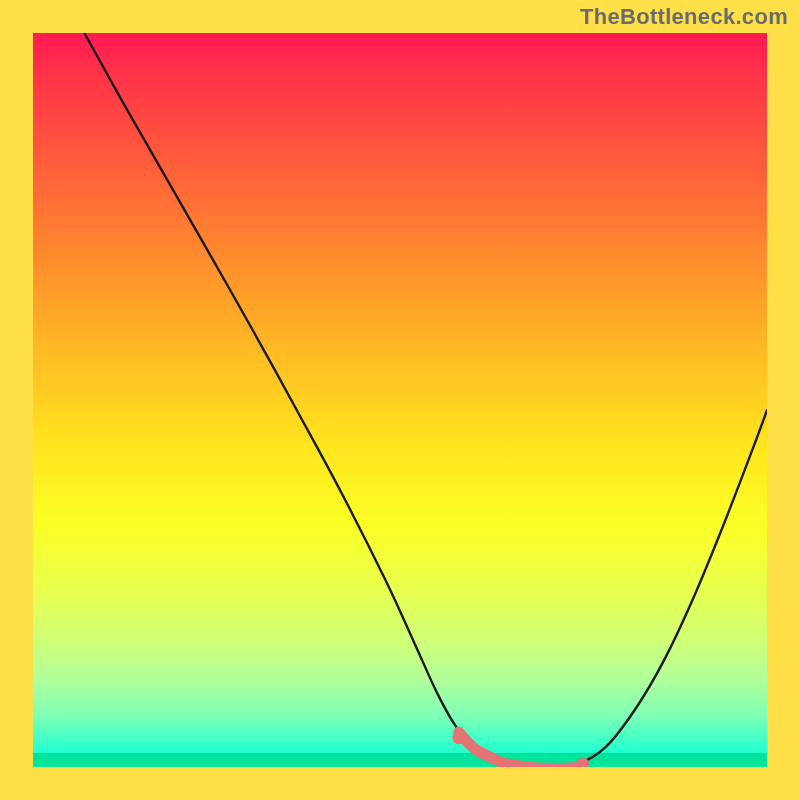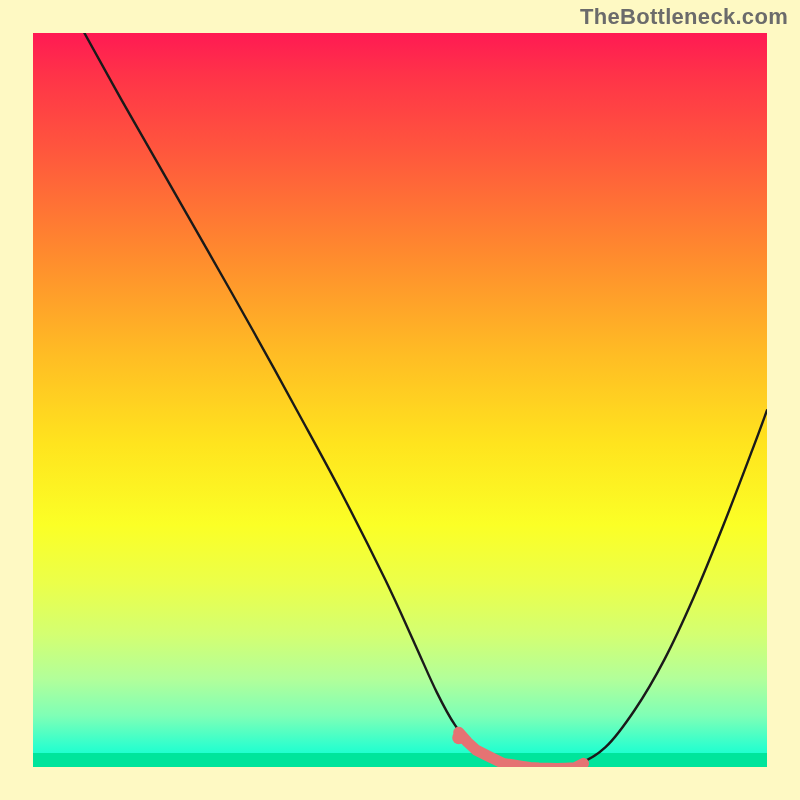--- a/index.html
+++ b/index.html
@@ -8,21 +8,21 @@
     width: 800px;
     height: 800px;
     background: #000;
     overflow: hidden;
     font-family: Arial, Helvetica, sans-serif;
   }
   .frame {
     position: relative;
     width: 800px;
     height: 800px;
-    background: #fef9c3;
+    background: #fde047;
   }
   .watermark {
     position: absolute;
     top: 4px;
     right: 12px;
     color: #6b6b6b;
     font-size: 22px;
     font-weight: 600;
     letter-spacing: 0.3px;
     user-select: none;

